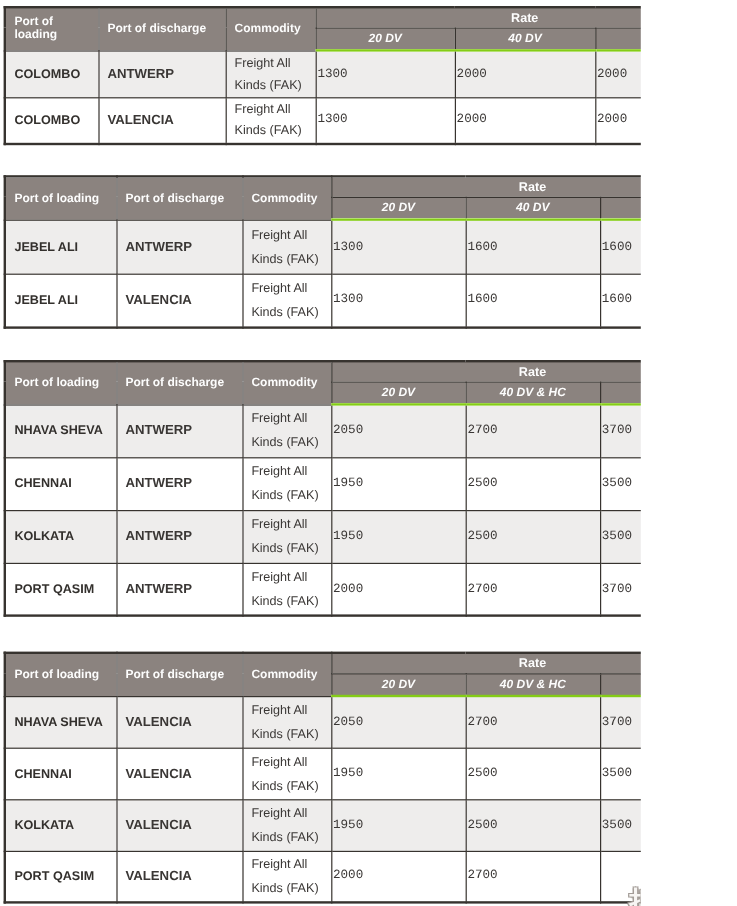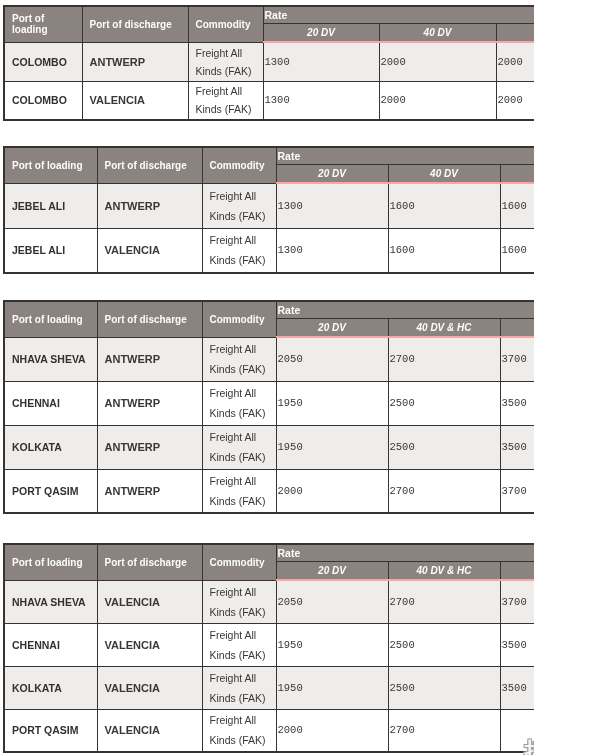--- a/index.html
+++ b/index.html
@@ -30,24 +30,24 @@
   .t234 col.c4{width:112px} .t234 col.c5{width:112px} .t234 col.c6{width:112px}
   
   thead th {
     background:#8b837f;
     color:#fdfdfd;
     font-size:10px;
     font-weight:bold;
   }
   thead tr.h1 { height:17px; }
   thead tr.h2 { height:19px; }
-  thead tr.h2 th { border-bottom:2px solid #fca5a5; }
+  thead tr.h2 th { border-bottom:2px solid #84cc16; }
   th.hl { text-align:left; padding:0 2px 0 7px; }
   th.nw { white-space:nowrap; }
-  th.hr { text-align:left; font-size:10.5px; }
+  th.hr { text-align:center; font-size:10.5px; }
   th.sub { text-align:center; font-style:italic; font-size:10px; }
   
   tbody tr { background:#ffffff; }
   tbody tr:nth-child(odd) { background:#eeedec; }
   .t1  tbody tr { height:39px;margin-top:32px; }
   .t2  tbody tr { height:45px; }
   .t3  tbody tr { height:44px; }
   .t4  tbody tr { height:43px; }
   td.load {
     font-weight:bold; font-size:10.5px;

